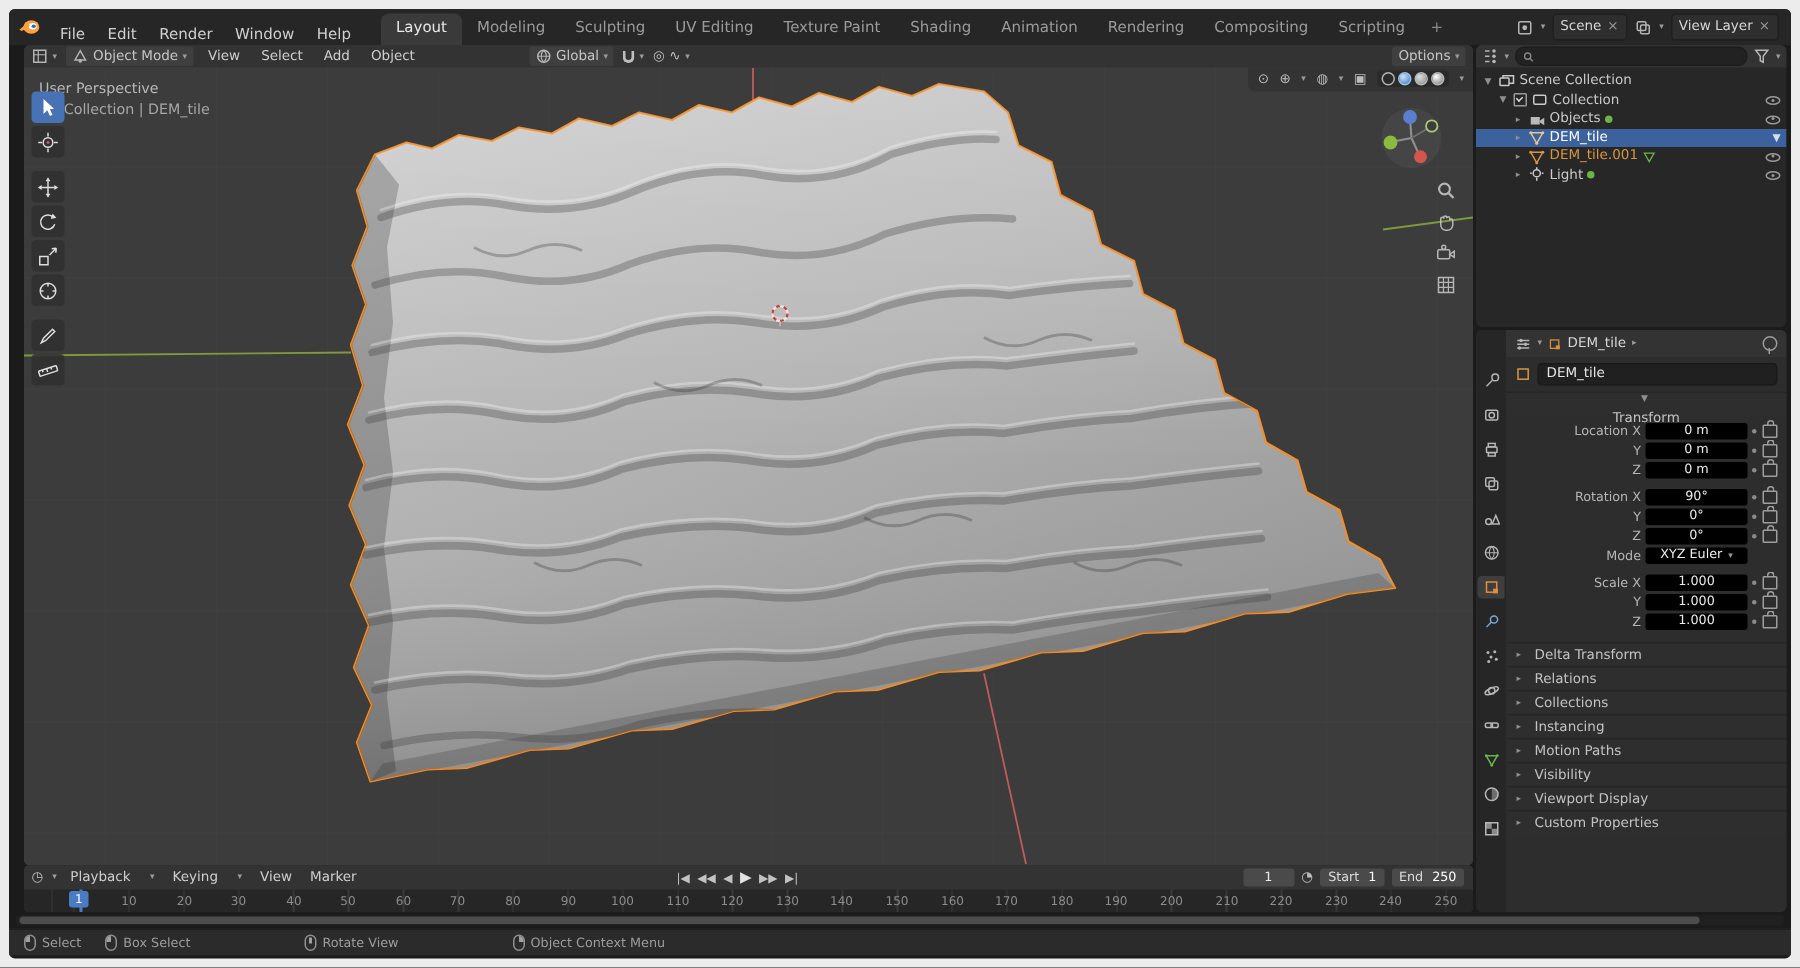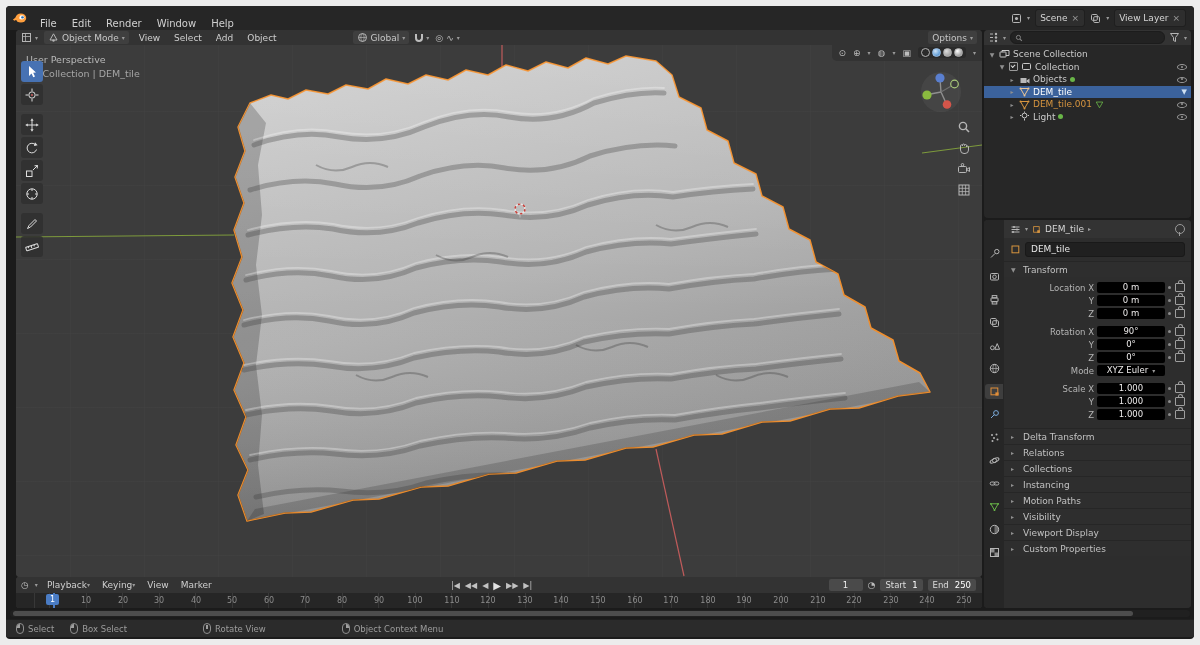--- a/index.html
+++ b/index.html
@@ -45,21 +45,21 @@
   .tool svg{width:14px;height:14px;}
   .tgap{height:5px;}
   
   .gizmo{position:absolute;right:20px;top:26px;width:42px;height:42px;z-index:4;}
   .vp-icons{position:absolute;right:10px;top:74px;display:flex;flex-direction:column;gap:5px;z-index:4;}
   .vp-icons .vico{width:16px;height:16px;display:flex;align-items:center;justify-content:center;opacity:.85;}
   .vp-icons svg{width:14px;height:14px;}
   
   .timeline{position:absolute;left:10px;top:571px;width:966px;height:31px;border-radius:3px;overflow:hidden;background:#333;}
   .tl-header{position:absolute;left:0;top:0;right:0;height:16px;background:#333;display:flex;align-items:center;gap:6px;padding:0 5px;font-size:9px;}
-  .tl-menu{color:#cfcfcf;padding:1px 3px;display:flex;align-items:center;gap:0;justify-content:flex-end;}
+  .tl-menu{color:#cfcfcf;padding:1px 3px;display:flex;align-items:center;gap:13px;justify-content:flex-end;}
   .tl-controls{position:absolute;left:435px;top:0;height:16px;display:flex;align-items:center;gap:5px;color:#c2c2c2;font-size:8px;}
   .tl-controls .big{font-size:10px;color:#e2e2e2;}
   .tl-right{position:absolute;right:6px;top:2px;display:flex;align-items:center;gap:5px;}
   .framebox{background:#4a4a4a;border-radius:2px;color:#eee;font-size:8.5px;height:12px;line-height:12px;text-align:center;width:34px;}
   .rangepill{background:#4a4a4a;border-radius:2px;color:#ddd;font-size:8.5px;height:12px;line-height:12px;padding:0 5px;display:flex;gap:6px;}
   .rangepill .rv{color:#fff;}
   .ruler{position:absolute;left:0;top:16px;right:0;height:15px;background:#262626;
     background-image:repeating-linear-gradient(90deg,#383838 0 1px,transparent 1px 36.58px);background-position:33px 0;}
   .tick{position:absolute;top:3px;transform:translateX(-50%);color:#8c8c8c;font-size:8px;}
   .playhead-line{position:absolute;left:37px;top:0;bottom:0;width:2px;background:#4a7cc4;}
@@ -100,21 +100,21 @@
   .ptab svg{width:11px;height:11px;}
   .props-content{position:absolute;left:20px;top:0;right:0;bottom:0;background:#2d2d2d;}
   .pc-breadcrumb{height:18px;display:flex;align-items:center;gap:4px;padding:0 6px;font-size:9px;background:#333;}
   .pc-breadcrumb .crumb{color:#d6d6d6;}
   .pin{width:8px;height:8px;border:1px solid #9a9a9a;border-radius:50%;margin-left:auto;position:relative;}
   .pin::after{content:'';position:absolute;left:3px;top:7px;width:1px;height:4px;background:#9a9a9a;}
   .namerow{height:18px;display:flex;align-items:center;gap:4px;padding:2px 6px 0;}
   .namefield{flex:1;height:13px;background:#202020;border:1px solid #191919;border-radius:3px;display:flex;align-items:center;gap:4px;padding:0 5px;color:#e6e6e6;font-size:9px;}
   .sect{height:15px;display:flex;align-items:center;gap:5px;padding:0 7px;border-top:1px solid #262626;color:#c2c2c2;font-size:9px;background:#2e2e2e;}
   .sect .arr{color:#8f8f8f;font-size:6px;width:7px;}
-  .transform-head{margin-top:3px;}
+  .transform-head{margin-top:3px;flex-direction:column;}
   .prow{display:flex;align-items:center;gap:3px;padding:0 6px;height:13px;}
   .prow.gap{margin-top:5px;align-items:center;}
   .plabel{width:84px;text-align:right;color:#b5b5b5;font-size:8.5px;flex:0 0 auto;}
   .nfield{flex:1;height:11px;background:#000000;border-radius:2px;color:#eceaea;font-size:8.5px;text-align:center;line-height:11px;display:flex;align-items:center;justify-content:center;gap:4px;}
   .kdot{width:3px;height:3px;border-radius:50%;background:#8a8a8a;flex:0 0 auto;}
   .lockico{width:8px;height:7px;border:1px solid #9e9e9e;border-radius:1px;position:relative;flex:0 0 auto;margin-left:1px;}
   .lockico::before{content:'';position:absolute;left:1.5px;top:-4px;width:3px;height:3px;border:1px solid #9e9e9e;border-bottom:none;border-radius:3px 3px 0 0;}
   .glyph{color:#bdbdbd;}
   .magnet{width:8px;height:8px;border:2px solid #bdbdbd;border-top:none;border-radius:0 0 5px 5px;box-sizing:border-box;}
 </style>
@@ -129,20 +129,33 @@
       <ellipse cx="10" cy="7" rx="6" ry="5" fill="#ff9f3e"></ellipse>
       <ellipse cx="11" cy="6.4" rx="3" ry="2.4" fill="#fff"></ellipse>
       <ellipse cx="11.8" cy="6.4" rx="1.6" ry="1.3" fill="#2a6fb0"></ellipse>
       <path d="M1,9 L7,4 L9,6 L3,10 Z" fill="#ff9f3e"></path>
     </svg>
     <span class="menu-item">File</span>
     <span class="menu-item">Edit</span>
     <span class="menu-item">Render</span>
     <span class="menu-item">Window</span>
     <span class="menu-item">Help</span>
+    <div class="tabs">
+      <span class="tab active">Layout</span>
+      <span class="tab">Modeling</span>
+      <span class="tab">Sculpting</span>
+      <span class="tab">UV Editing</span>
+      <span class="tab">Texture Paint</span>
+      <span class="tab">Shading</span>
+      <span class="tab">Animation</span>
+      <span class="tab">Rendering</span>
+      <span class="tab">Compositing</span>
+      <span class="tab">Scripting</span>
+      <span class="tab addtab">+</span>
+    </div>
     <div class="topbar-right">
       <svg class="mini-ico" viewBox="0 0 11 11">
             <rect x="1.5" y="1.5" width="8" height="8" rx="1" fill="none" stroke="#b5b5b5"></rect>
             <circle cx="5.5" cy="5.5" r="1.6" fill="#b5b5b5"></circle>
           </svg>
       <span class="dd-arrow">▾</span>
       <div class="tb-widget">
         <span class="wlabel">Scene</span>
         <span class="close-x">×</span>
       </div>

